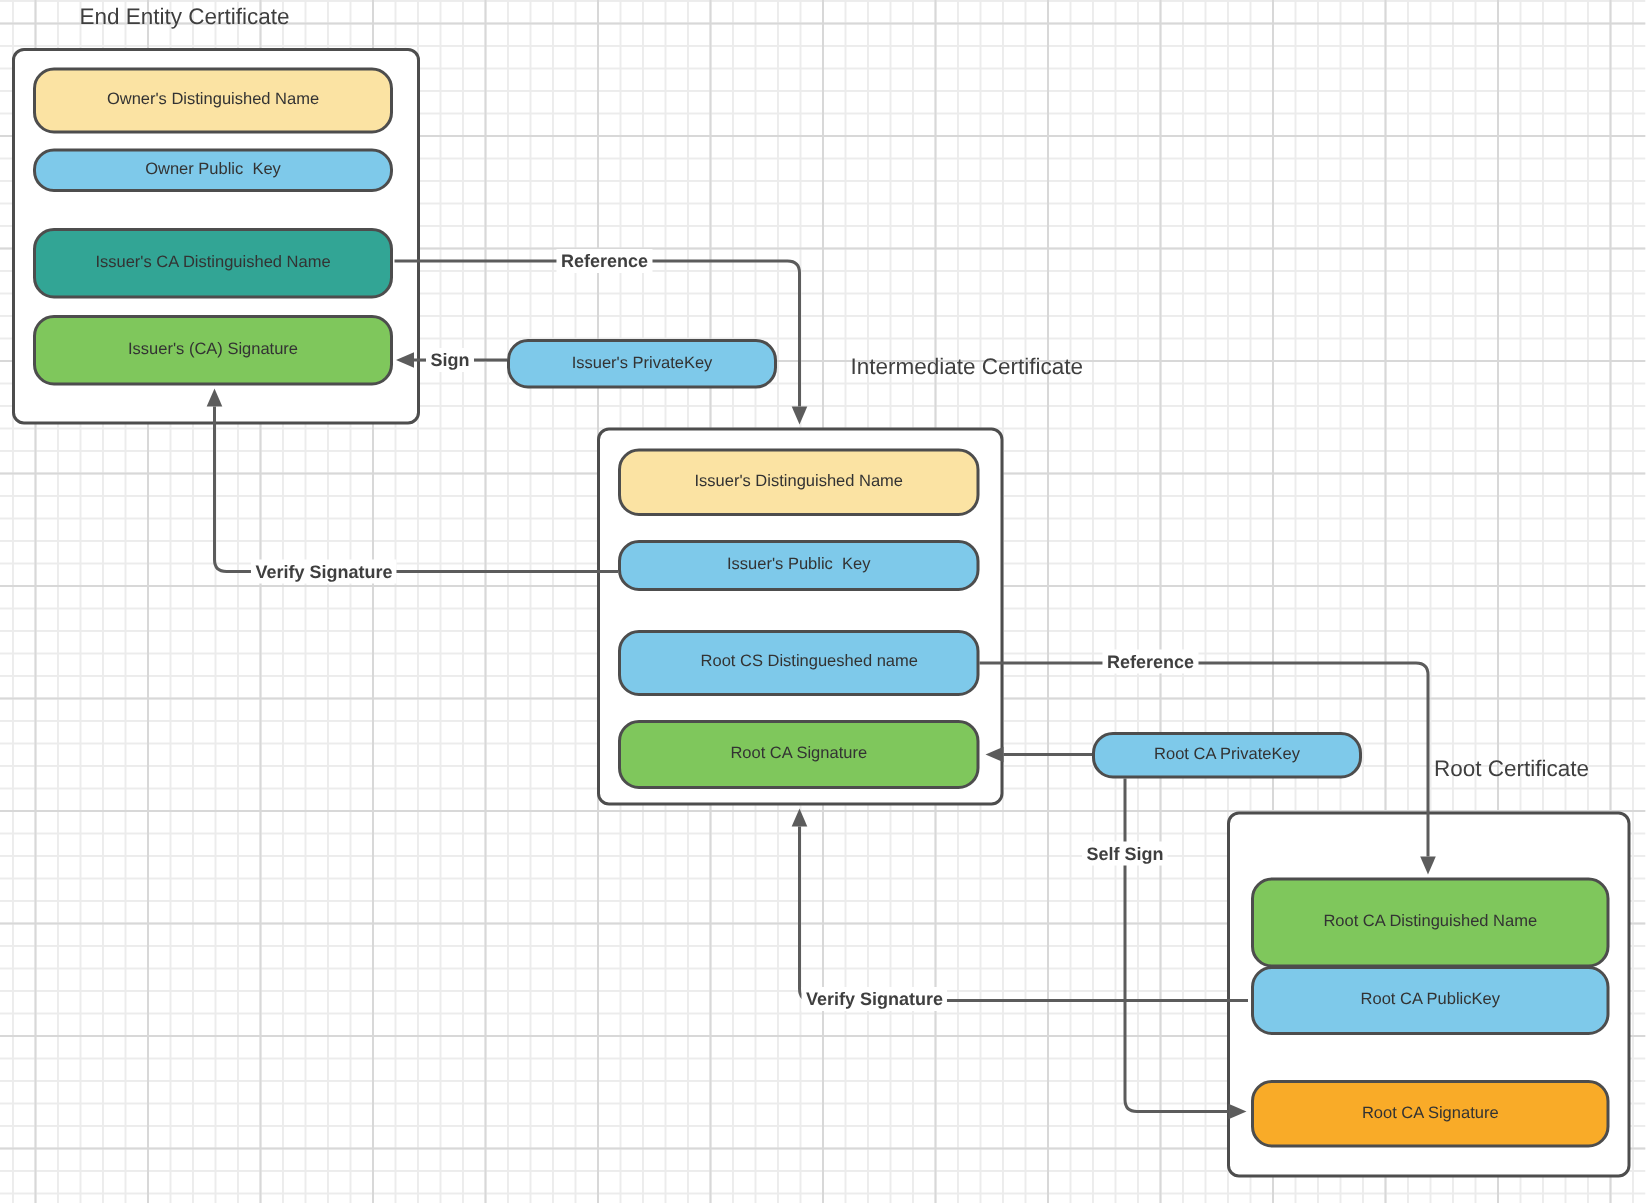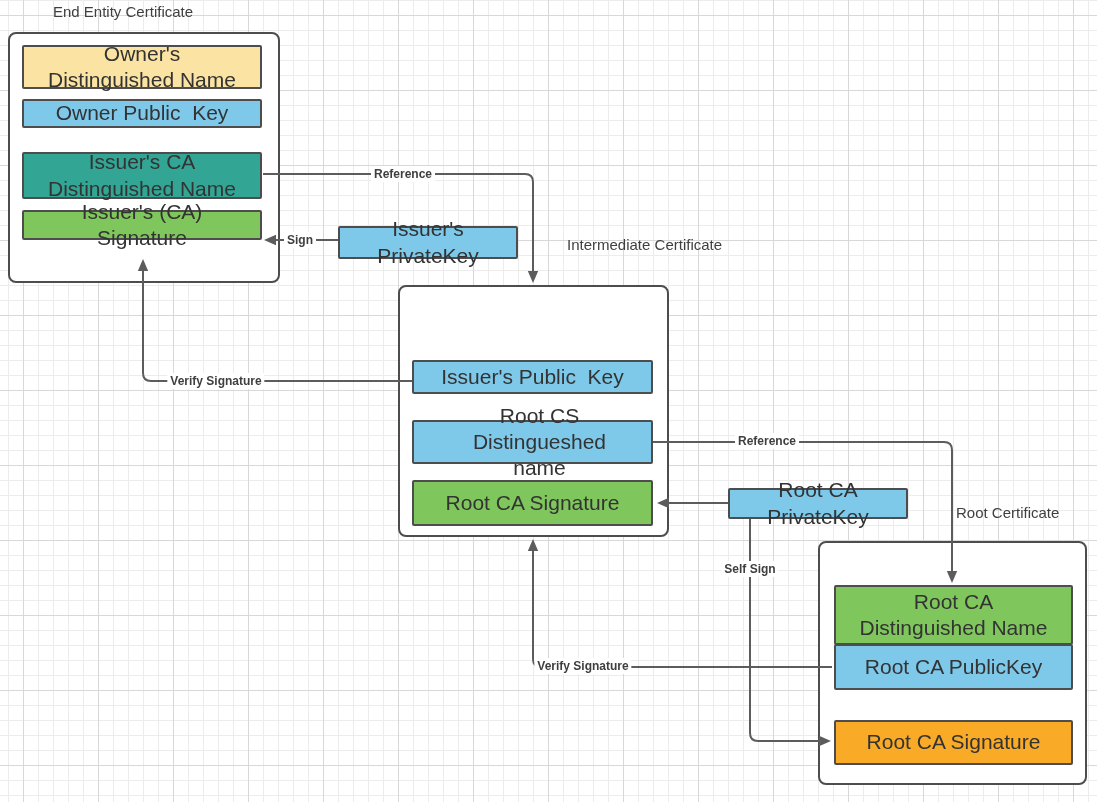--- a/index.html
+++ b/index.html
@@ -30,26 +30,26 @@
   }
   .connector-layer {
     position: absolute;
     left: 0; top: 0;
     width: 1097px; height: 802px;
     z-index: 2;
   }
   .field, .key-box {
     position: absolute;
     border: 2px solid #4d4d4d;
-    border-radius: 2px;
+    border-radius: 14px;
     display: flex;
     align-items: center;
     justify-content: center;
     text-align: center;
-    font-size: 21px;
+    font-size: 11px;
     line-height: 1.25;
     color: #333333;
     white-space: pre-wrap;
     padding: 0 16px;
     z-index: 3;
   }
   .diagram-title {
     position: absolute;
     font-size: 15px;
     color: #3f3f3f;
@@ -110,22 +110,23 @@
     </g>
   </svg>
 
   <div class="diagram-title" style="left:53px; top:3px;">End Entity Certificate</div>
   <div class="diagram-title" style="left:567px; top:236px;">Intermediate Certificate</div>
   <div class="diagram-title" style="left:956px; top:504px;">Root Certificate</div>
 
   <div class="field" style="left: 22px; top: 45px; width: 240px; height: 44px; background-color: rgb(251, 227, 163);">Owner's Distinguished Name</div>
   <div class="field" style="left: 22px; top: 99px; width: 240px; height: 29px; background-color: rgb(126, 201, 234);">Owner Public  Key</div>
   <div class="field" style="left: 22px; top: 152px; width: 240px; height: 47px; background-color: rgb(50, 165, 149);">Issuer's CA Distinguished Name</div>
-  <div class="field" style="left: 22px; top: 210px; width: 240px; height: 30px; background-color: rgb(127, 199, 92);">Issuer's (CA) Signature</div>
+  <div class="field" style="left: 22px; top: 210px; width: 240px; height: 47px; background-color: rgb(127, 199, 92);">Issuer's (CA) Signature</div>
 
+  <div class="field" style="left: 412px; top: 299px; width: 241px; height: 45px; background-color: rgb(251, 227, 163);">Issuer's Distinguished Name</div>
   <div class="field" style="left: 412px; top: 360px; width: 241px; height: 34px; background-color: rgb(126, 201, 234);">Issuer's Public  Key</div>
   <div class="field" style="left: 412px; top: 420px; width: 241px; height: 44px; background-color: rgb(126, 201, 234); padding-left: 30px;">Root CS Distingueshed name</div>
   <div class="field" style="left: 412px; top: 480px; width: 241px; height: 46px; background-color: rgb(127, 199, 92);">Root CA Signature</div>
 
   <div class="field" style="left: 834px; top: 585px; width: 239px; height: 60px; background-color: rgb(127, 199, 92);">Root CA Distinguished Name</div>
   <div class="field" style="left: 834px; top: 644px; width: 239px; height: 46px; background-color: rgb(126, 201, 234);">Root CA PublicKey</div>
   <div class="field" style="left: 834px; top: 720px; width: 239px; height: 45px; background-color: rgb(249, 171, 40);">Root CA Signature</div>
 
   <div class="key-box" style="left: 338px; top: 226px; width: 180px; height: 33px; background-color: rgb(126, 201, 234);">Issuer's PrivateKey</div>
   <div class="key-box" style="left: 728px; top: 488px; width: 180px; height: 31px; background-color: rgb(126, 201, 234);">Root CA PrivateKey</div>

